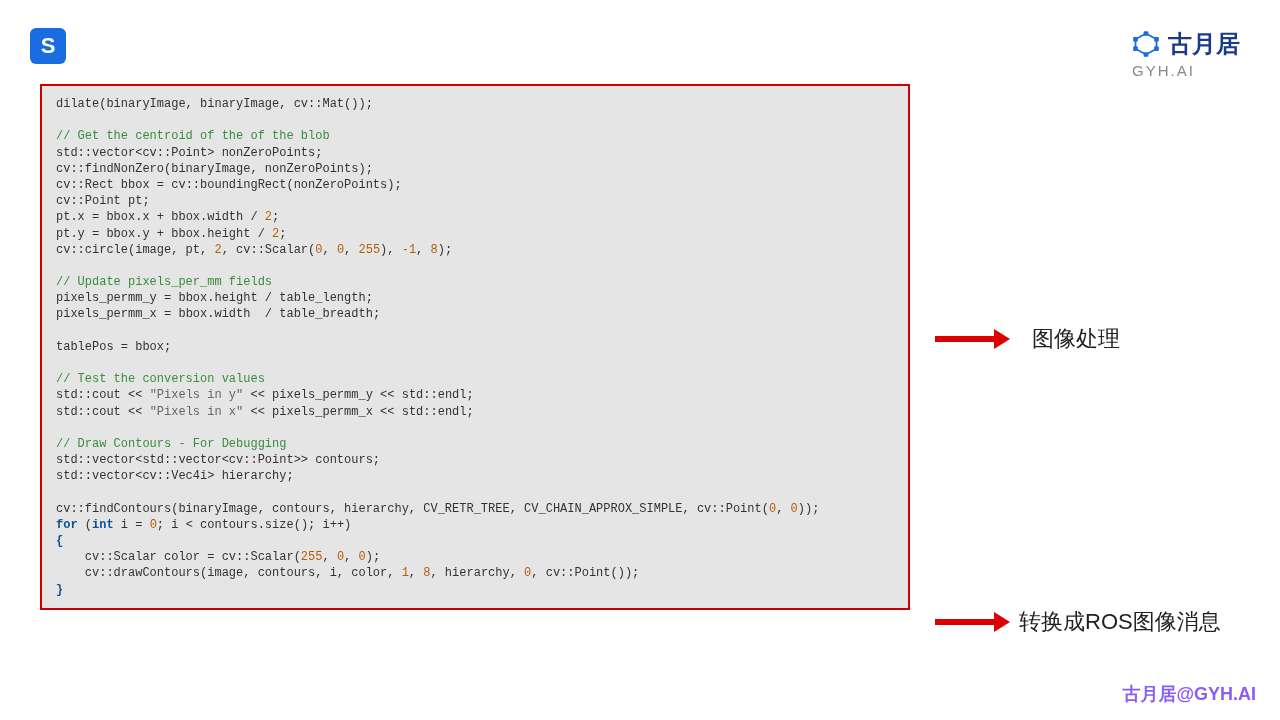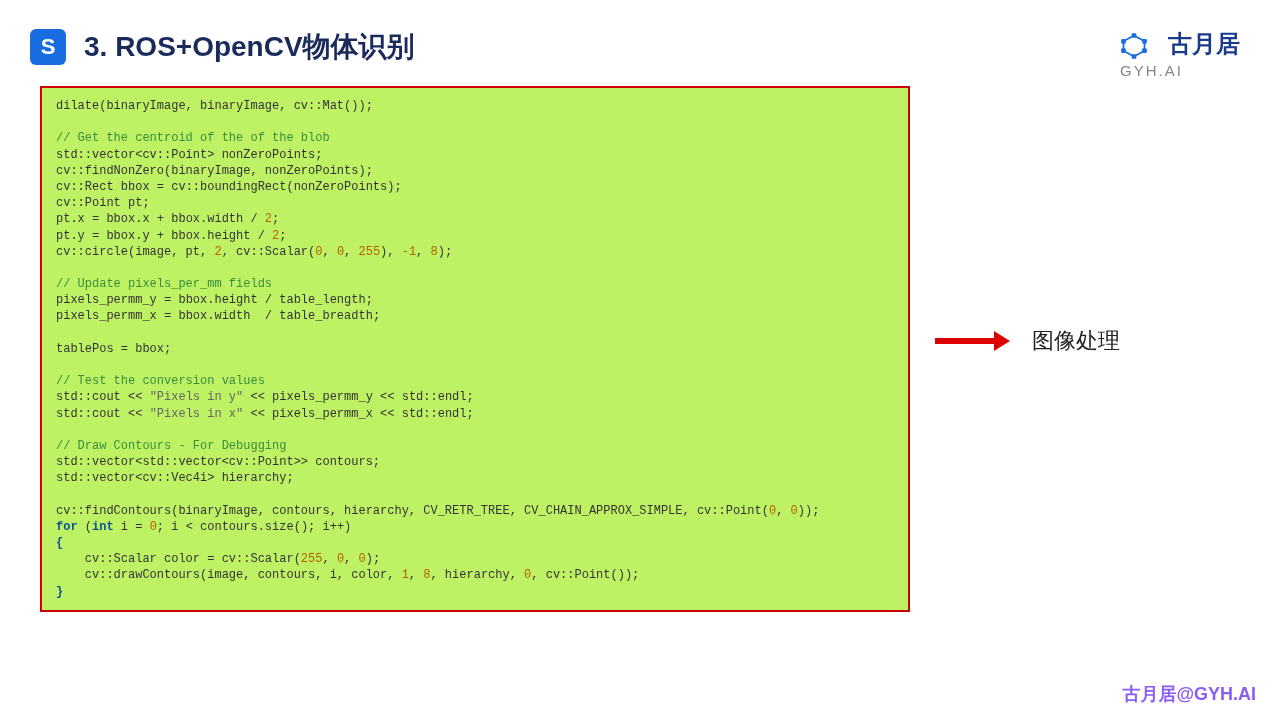--- a/index.html
+++ b/index.html
@@ -35,22 +35,22 @@
     color: #1a2a5a;
   }
   .brand {
     position: absolute;
     top: 28px;
     right: 40px;
     text-align: right;
   }
   .brand-row {
     display: flex;
-    align-items: flex-end;
-    gap: 20px;
+    align-items: center;
+    gap: 8px;
   }
   .brand-icon {
     width: 28px;
     height: 28px;
   }
   .brand-text {
     font-size: 24px;
     font-weight: 700;
     color: #1a3a8a;
   }
@@ -60,21 +60,21 @@
     letter-spacing: 2px;
     text-align: left;
     margin-top: 2px;
   }
   .content {
     padding: 10px 40px 0 40px;
     position: relative;
   }
   .code-frame {
     border: 2px solid #c00;
-    background: #bef264;
+    background: #e5e5e5;
     padding: 10px 14px;
     margin-bottom: 12px;
     width: 870px;
   }
   .code-frame.short {
     padding: 6px 14px;
   }
   pre {
     font-family: Consolas, "Courier New", monospace;
     font-size: 12px;
@@ -122,21 +122,20 @@
     color: #8b5cf6;
     font-size: 18px;
     font-weight: 600;
   }
 </style>
 </head>
 <body>
 
 <div class="header">
   <div class="logo-box">S</div>
-  <div class="heading">3. ROS+OpenCV物体识别</div>
 </div>
 
 <div class="brand">
   <div class="brand-row">
     <svg class="brand-icon" viewBox="0 0 24 24">
       <rect x="1" y="6" width="4" height="4" rx="1" fill="#1a6de0"></rect>
       <rect x="10" y="1" width="4" height="4" rx="1" fill="#1a6de0"></rect>
       <rect x="19" y="6" width="4" height="4" rx="1" fill="#1a6de0"></rect>
       <rect x="10" y="19" width="4" height="4" rx="1" fill="#1a6de0"></rect>
       <rect x="1" y="14" width="4" height="4" rx="1" fill="#1a6de0"></rect>
@@ -184,15 +183,21 @@
   </div>
 
 
   <div class="arrow-label a1">
     <div class="arrow-body">
         <div class="arrow-head"></div>
       </div>
     <div class="label-text">图像处理</div>
   </div>
 
+  <div class="arrow-label a2">
+    <div class="arrow-body">
+        <div class="arrow-head"></div>
+      </div>
+    <div class="label-text">转换成ROS图像消息</div>
+  </div>
 </div>
 
 <div class="watermark">古月居@GYH.AI</div>
 
 </body></html>

